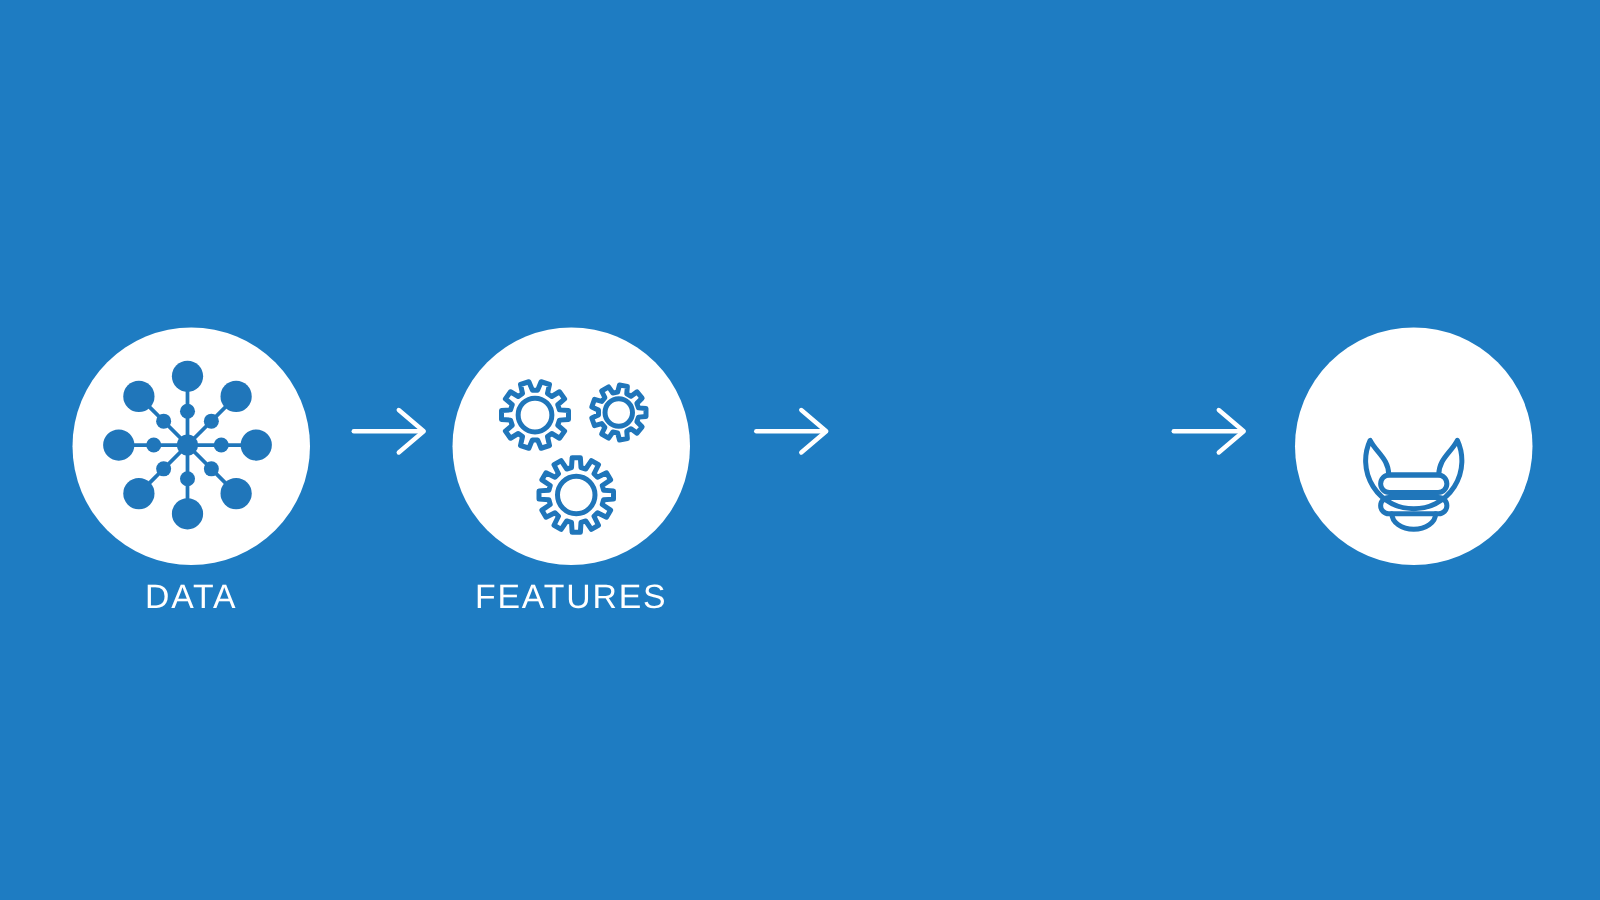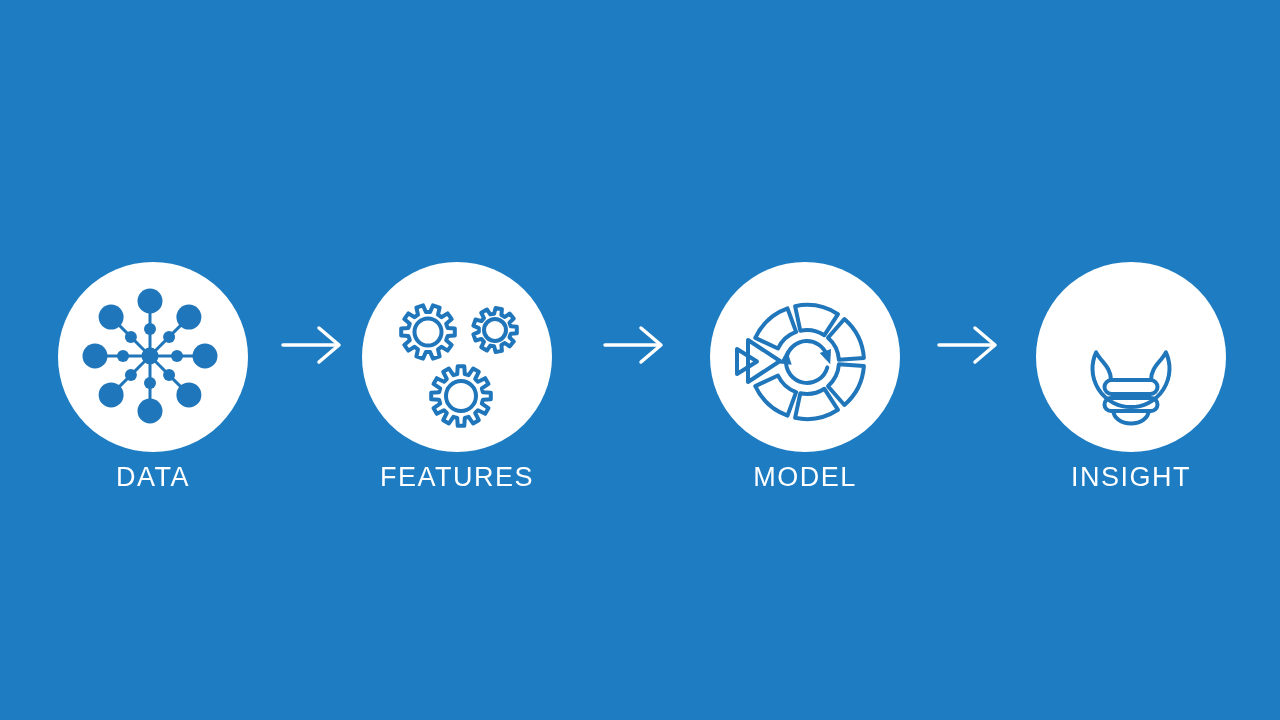--- a/index.html
+++ b/index.html
@@ -95,50 +95,30 @@
         </svg>
     </div>
     <div class="step-label">FEATURES</div>
   </div>
 
   <svg class="connector" style="left:602px" width="64" height="42" viewBox="0 0 64 42">
     <line x1="3" y1="21" x2="56" y2="21"></line>
     <polyline points="39,4 59,21 39,38"></polyline>
   </svg>
 
-  <div class="step" style="left:710px">
-    <div class="circle">
-      <svg id="icon-model" class="icon-stroke" width="150" height="130" viewBox="0 0 150 130" style="left:12px;top:35px">
-          <path d="M56.0 51.5 L33.3 40.9 A57 57 0 0 1 65.5 11.4 L74.1 34.9 A32 32 0 0 0 56.0 51.5 Z"></path>
-          <path d="M78.3 33.7 L73.1 9.2 A57 57 0 0 1 116.0 17.2 L102.4 38.2 A32 32 0 0 0 78.3 33.7 Z"></path>
-          <path d="M106.0 40.8 L122.4 22.0 A57 57 0 0 1 141.9 61.0 L116.9 62.8 A32 32 0 0 0 106.0 40.8 Z"></path>
-          <path d="M116.9 67.2 L141.9 69.0 A57 57 0 0 1 122.4 108.0 L106.0 89.2 A32 32 0 0 0 116.9 67.2 Z"></path>
-          <path d="M102.4 91.8 L116.0 112.8 A57 57 0 0 1 73.1 120.8 L78.3 96.3 A32 32 0 0 0 102.4 91.8 Z"></path>
-          <path d="M74.1 95.1 L65.5 118.6 A57 57 0 0 1 33.3 89.1 L56.0 78.5 A32 32 0 0 0 74.1 95.1 Z"></path>
-          <path d="M64.7 59.6 A21 21 0 0 1 104.7 57.8"></path>
-          <polygon class="ah" points="108.2,67.2 109.0,52.0 97.7,56.1"></polygon>
-          <path d="M105.3 70.4 A21 21 0 0 1 64.1 63.2"></path>
-          <polygon class="ah" points="65.0,53.2 57.8,66.6 69.7,67.7"></polygon>
-          <polygon points="26,43 26,85 58,64"></polygon>
-          <polygon points="15,52 15,77 35,64.5"></polygon>
-        </svg>
-    </div>
-    <div class="step-label">MODEL</div>
-  </div>
 
   <svg class="connector" style="left:936px" width="64" height="42" viewBox="0 0 64 42">
     <line x1="3" y1="21" x2="56" y2="21"></line>
     <polyline points="39,4 59,21 39,38"></polyline>
   </svg>
 
   <div class="step" style="left:1036px">
     <div class="circle">
       <svg id="icon-insight" class="icon-stroke" width="120" height="145" viewBox="0 0 120 145" style="left:35px;top:22px">
         <path d="M 25.1 68.3 A 38.5 38.5 0 1 0 94.9 68.3 C 90 78 80 83 80 96 L 40 96 C 40 83 30 78 25.1 68.3 Z"></path>
         <rect x="33.5" y="96" width="53" height="14" rx="7"></rect>
         <rect x="33.5" y="114" width="53" height="13" rx="6.5"></rect>
         <path d="M 42.5 127 A 17.5 12.5 0 0 0 77.5 127"></path>
       </svg>
     </div>
-    <div class="step-label">INSIGHT</div>
   </div>
 
 </div>
 
 </body></html>

